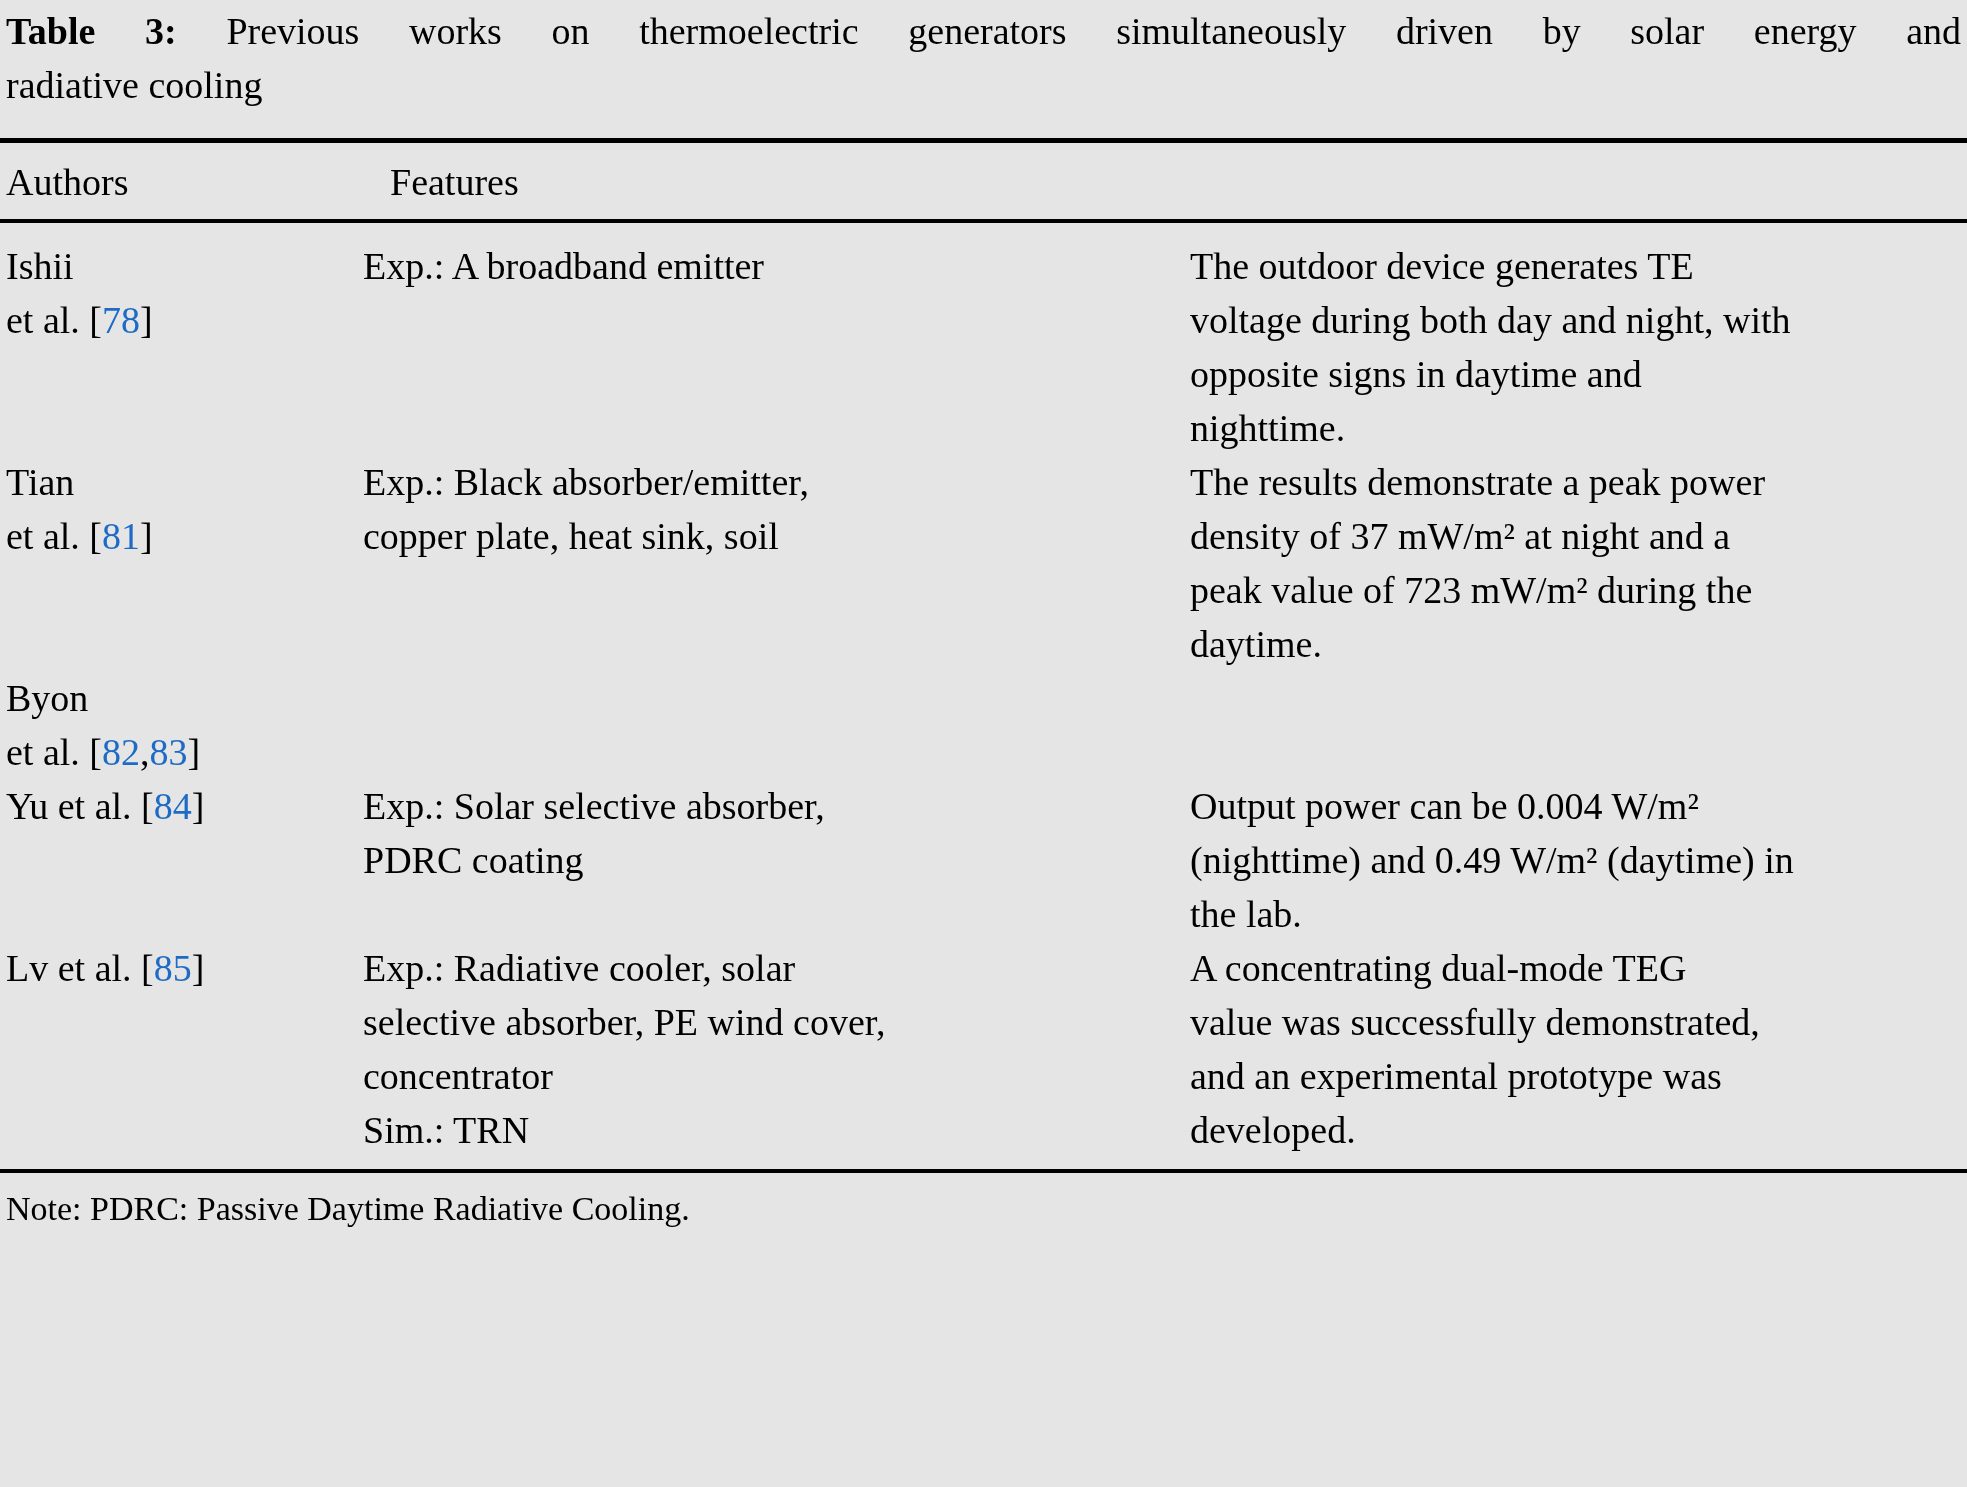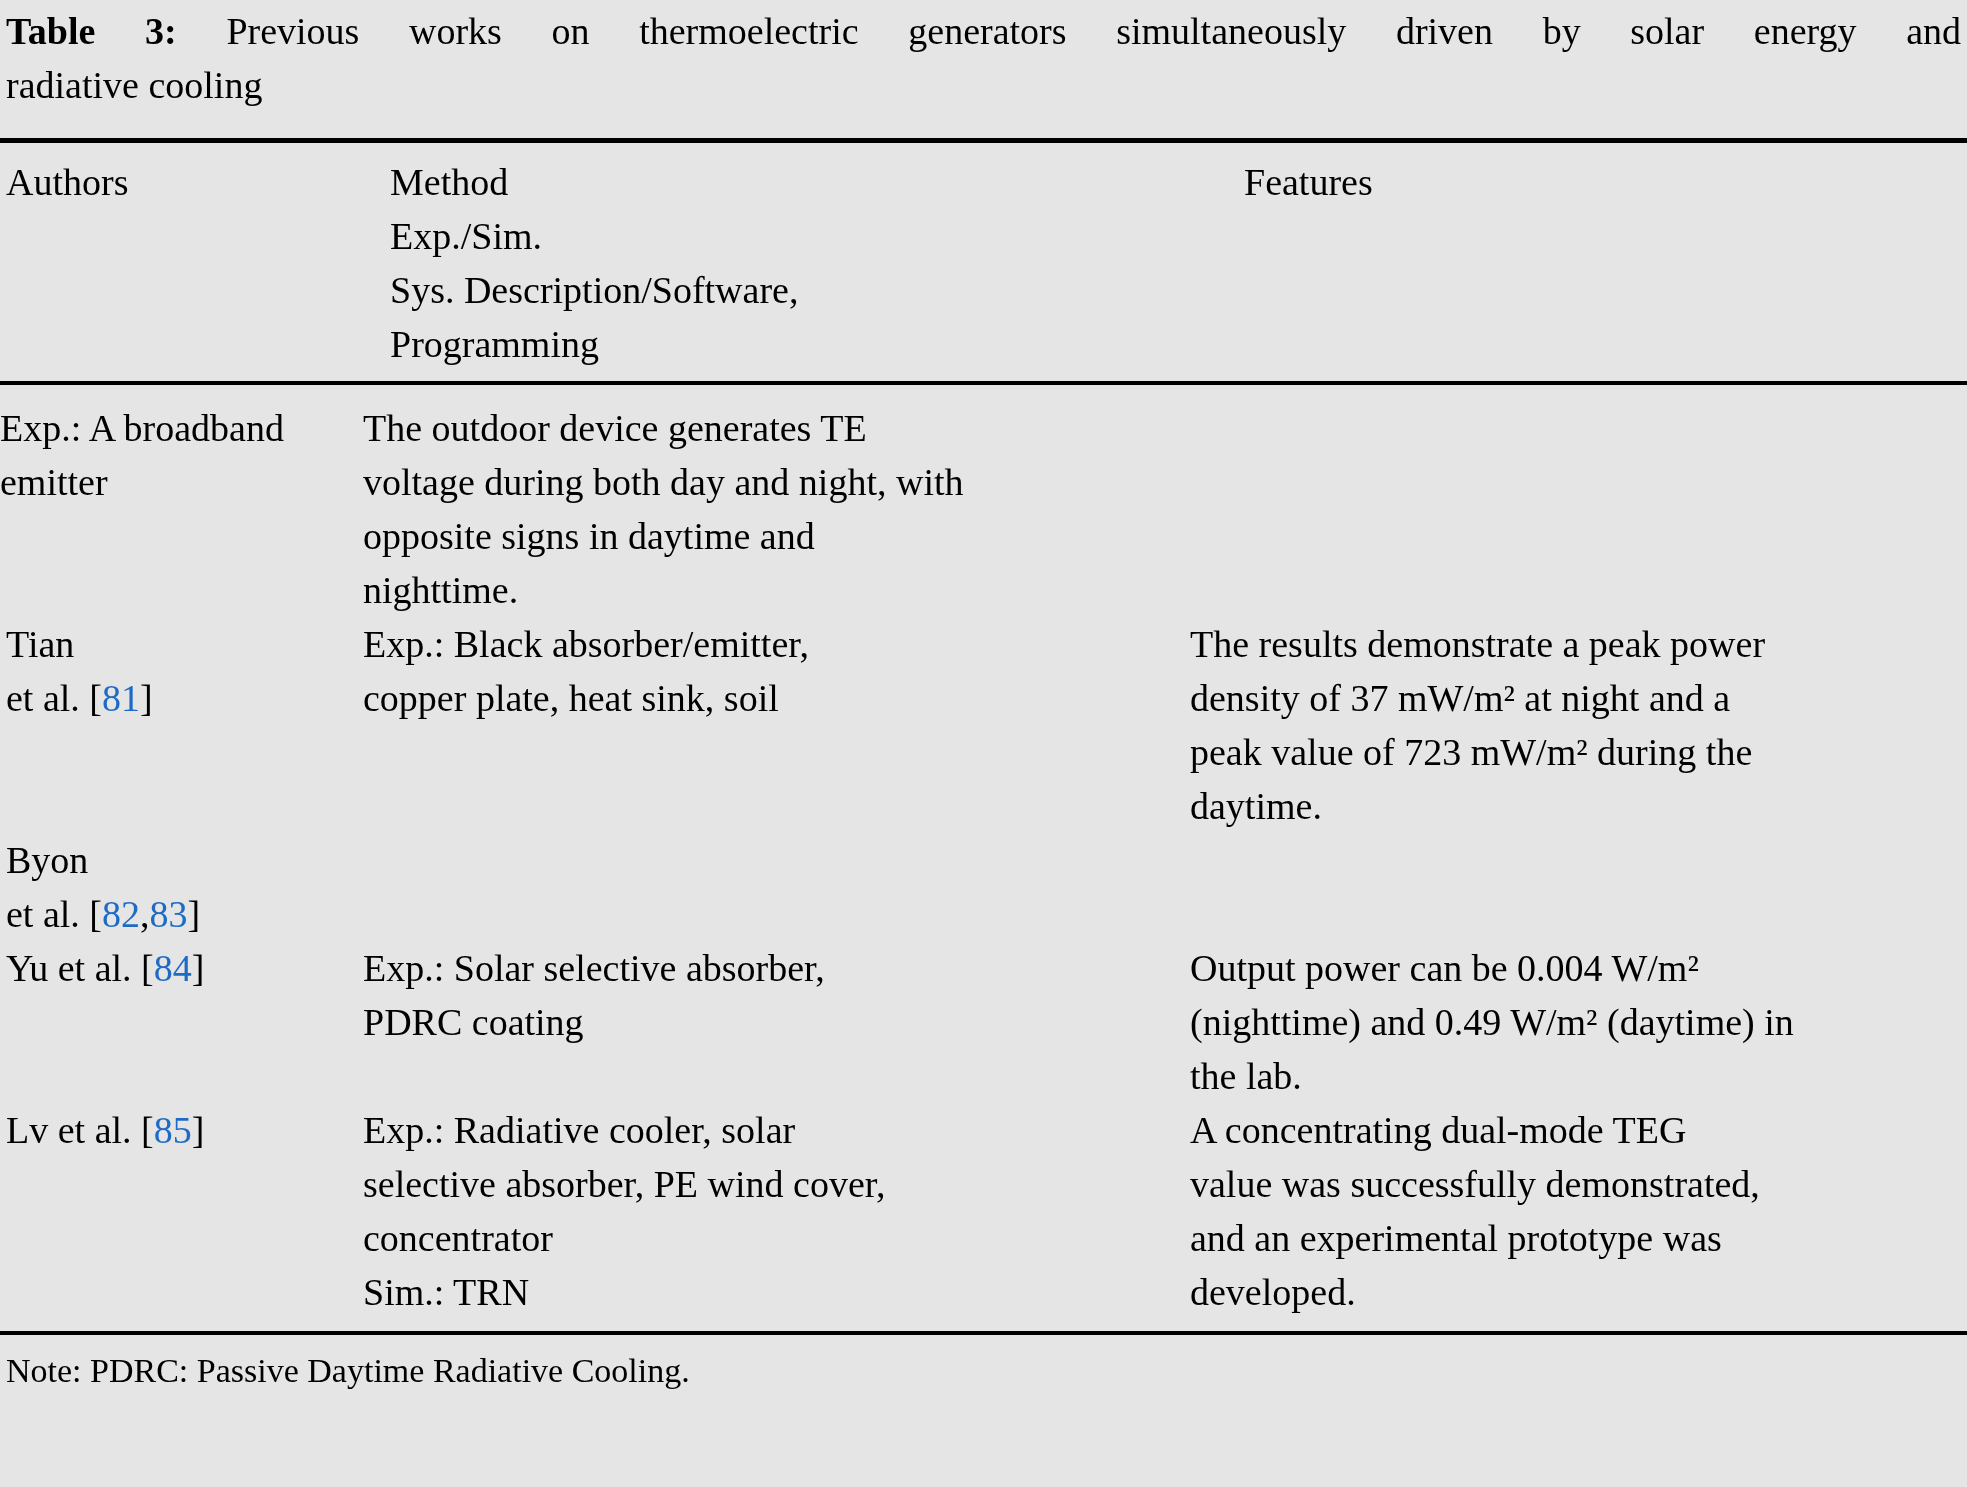--- a/index.html
+++ b/index.html
@@ -63,32 +63,30 @@
 
   <div class="caption">
     <div class="line1"><span class="bold">Table 3:</span> <span>Previous works on thermoelectric generators simultaneously driven by solar energy and</span></div>
     <div class="line2">radiative cooling</div>
   </div>
 
   <div class="rule rule-top"></div>
 
   <div class="grid thead">
     <div class="cell c1">Authors</div>
-    <div class="cell c2">Method
-Exp./Sim.
-Sys. Description/Software,
-Programming</div>
     <div class="cell c3">Features</div>
   </div>
 
   <div class="rule rule-mid"></div>
 
   <div class="tbody">
 
     <div class="grid">
+      <div class="cell c1"><span>Ishii
+et al. [</span><span class="ref">78</span><span>]</span></div>
       <div class="cell c2">Exp.: A broadband emitter</div>
       <div class="cell c3">The outdoor device generates TE
 voltage during both day and night, with
 opposite signs in daytime and
 nighttime.</div>
     </div>
 
     <div class="grid">
       <div class="cell c1"><span>Tian
 et al. [</span><span class="ref">81</span><span>]</span></div>

